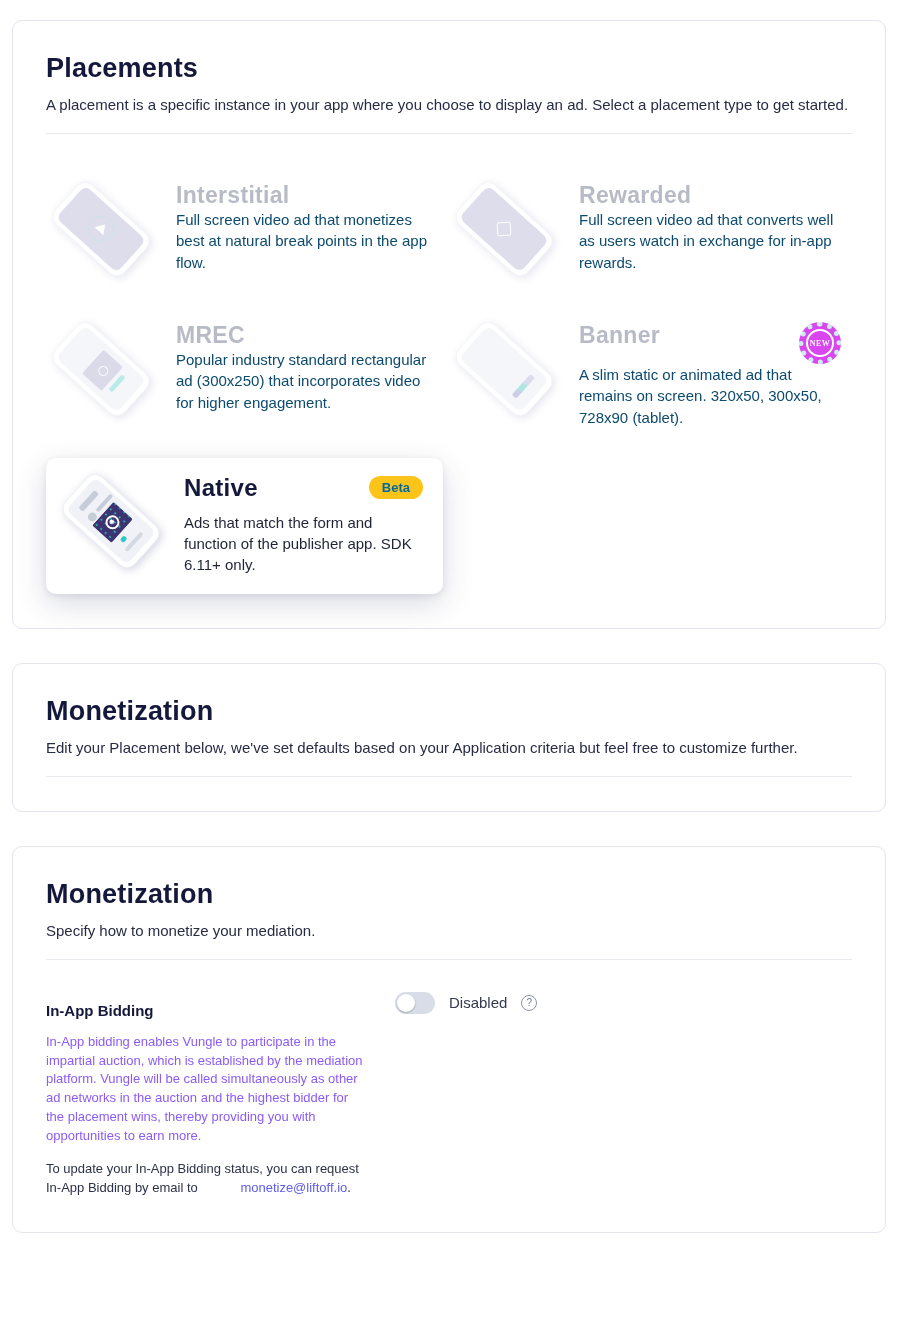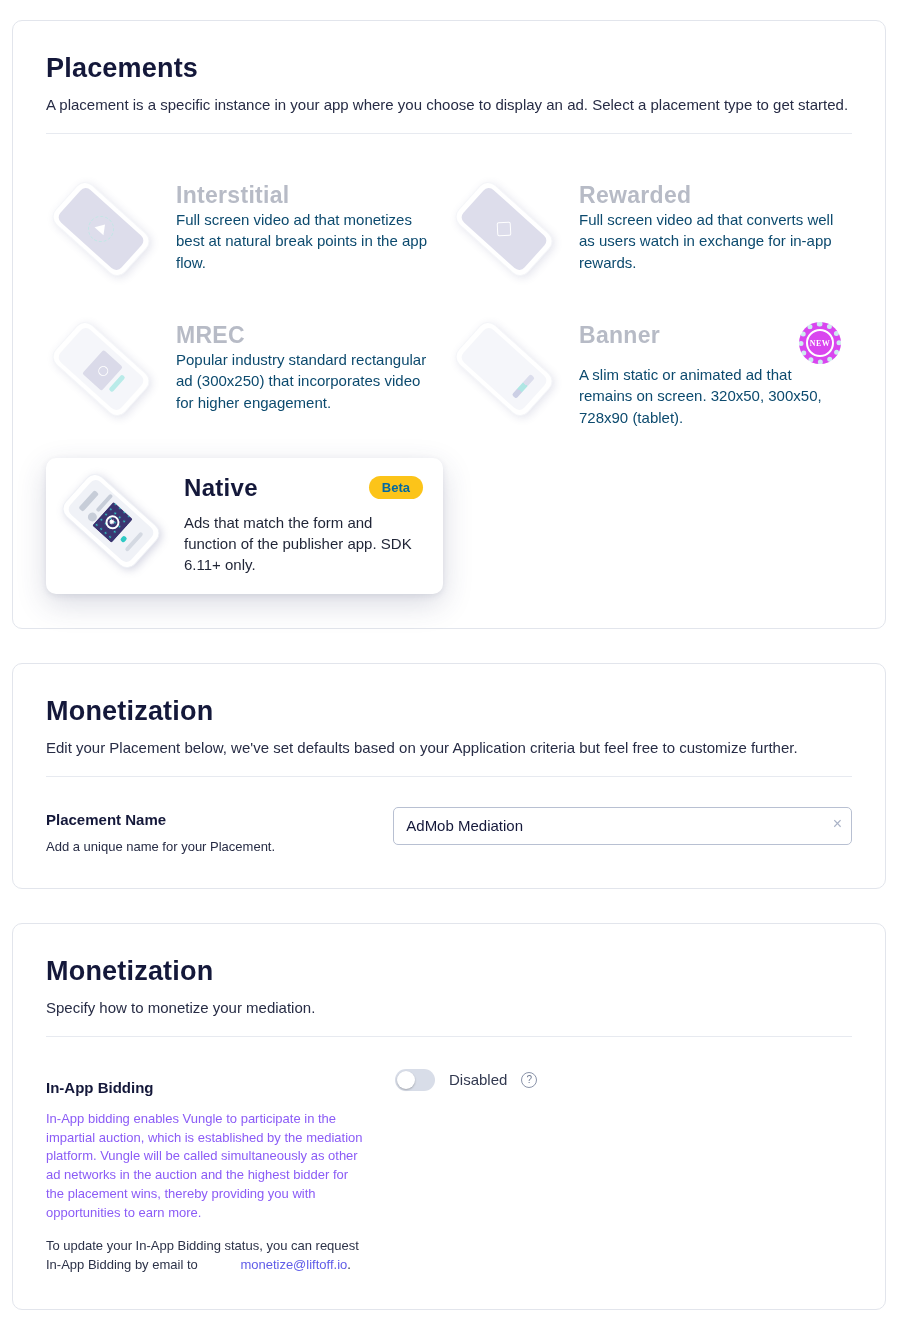--- a/index.html
+++ b/index.html
@@ -229,30 +229,20 @@
     </div>
 
   </div>
 </section>
 
 <section class="card">
   <h1 class="section-title">Monetization</h1>
   <p class="section-sub">Edit your Placement below, we've set defaults based on your Application criteria but feel free to customize further.</p>
   <hr class="divider">
 
-  <div class="form-row">
-    <div class="form-label-col">
-      <div class="form-label">Placement Name</div>
-      <div class="form-helper">Add a unique name for your Placement.</div>
-    </div>
-    <div class="input-wrap">
-      <input class="text-input" type="text" value="AdMob Mediation" style="">
-      <span class="clear-x">×</span>
-    </div>
-  </div>
 </section>
 
 <section class="card">
   <h1 class="section-title">Monetization</h1>
   <p class="section-sub">Specify how to monetize your mediation.</p>
   <hr class="divider">
 
   <div class="mon-row">
     <div class="mon-left">
       <div class="mon-label">In-App Bidding</div>

